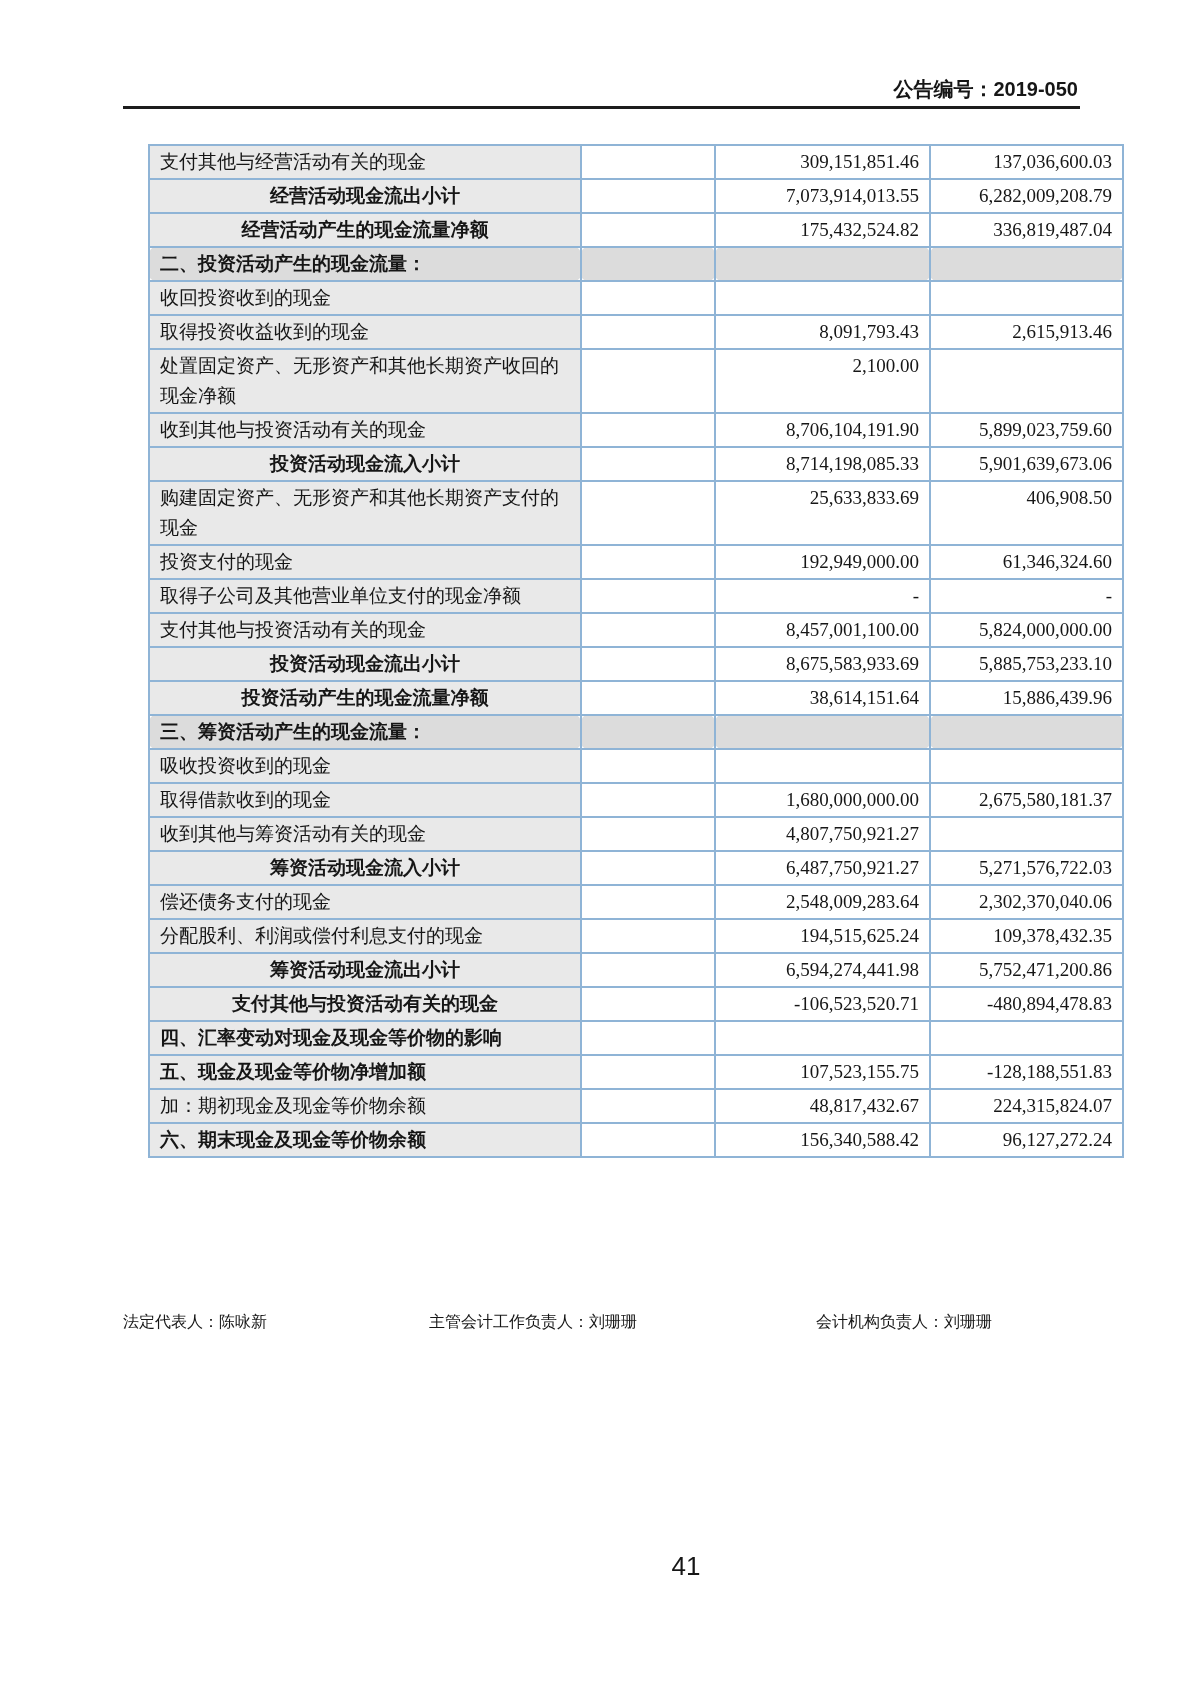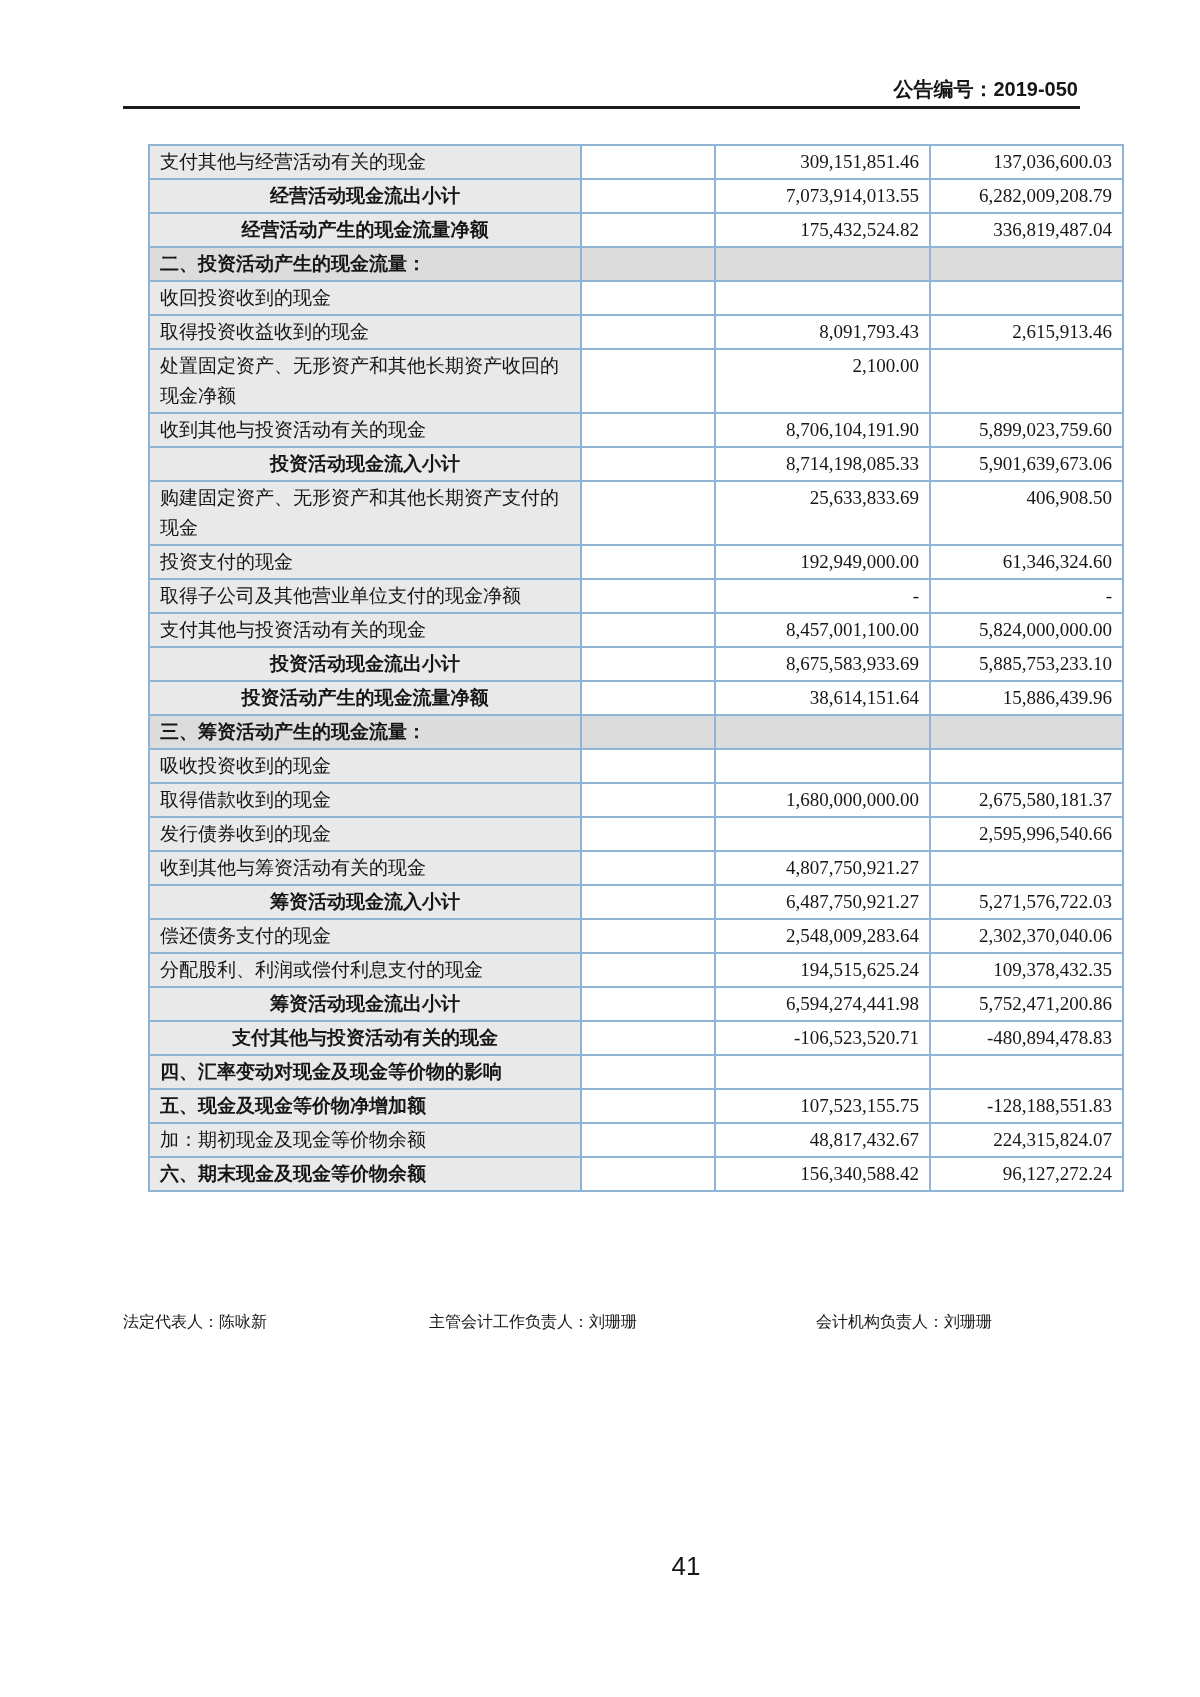--- a/index.html
+++ b/index.html
@@ -36,21 +36,21 @@
     font-size:19px;line-height:30px;
     vertical-align:top;
     padding:1px 10px;
     overflow:hidden;
   }
   td.c-label{background:var(--labelbg);text-align:left;padding:1px 8px;}
   td.c-blank{background:#ffffff;}
   td.c-num{background:#ffffff;text-align:right;}
   tr.subtotal td.c-label{text-align:center;font-weight:700;}
   tr.grand td.c-label{font-weight:700;}
-  tr.section td{background:var(--sectionbg);}
+  tr.section td{background:var(--sectionbg);border-radius:7px;}
   tr.section td.c-label{font-weight:700;}
   .signatures{
     position:absolute;top:1312px;left:123px;width:980px;height:30px;
     font-size:16px;white-space:nowrap;
   }
   .signatures .sig{position:absolute;top:0;}
   .sig-1{left:0;}
   .sig-2{left:306px;}
   .sig-3{left:693px;}
   .page-number{
@@ -179,26 +179,20 @@
           <td class="c-num"></td>
           <td class="c-num"></td>
         </tr>
         <tr class="item">
           <td class="c-label">取得借款收到的现金</td>
           <td class="c-blank"></td>
           <td class="c-num">1,680,000,000.00</td>
           <td class="c-num">2,675,580,181.37</td>
         </tr>
         <tr class="item">
-          <td class="c-label">发行债券收到的现金</td>
-          <td class="c-blank"></td>
-          <td class="c-num"></td>
-          <td class="c-num">2,595,996,540.66</td>
-        </tr>
-        <tr class="item">
           <td class="c-label">收到其他与筹资活动有关的现金</td>
           <td class="c-blank"></td>
           <td class="c-num">4,807,750,921.27</td>
           <td class="c-num"></td>
         </tr>
         <tr class="subtotal">
           <td class="c-label">筹资活动现金流入小计</td>
           <td class="c-blank"></td>
           <td class="c-num">6,487,750,921.27</td>
           <td class="c-num">5,271,576,722.03</td>

